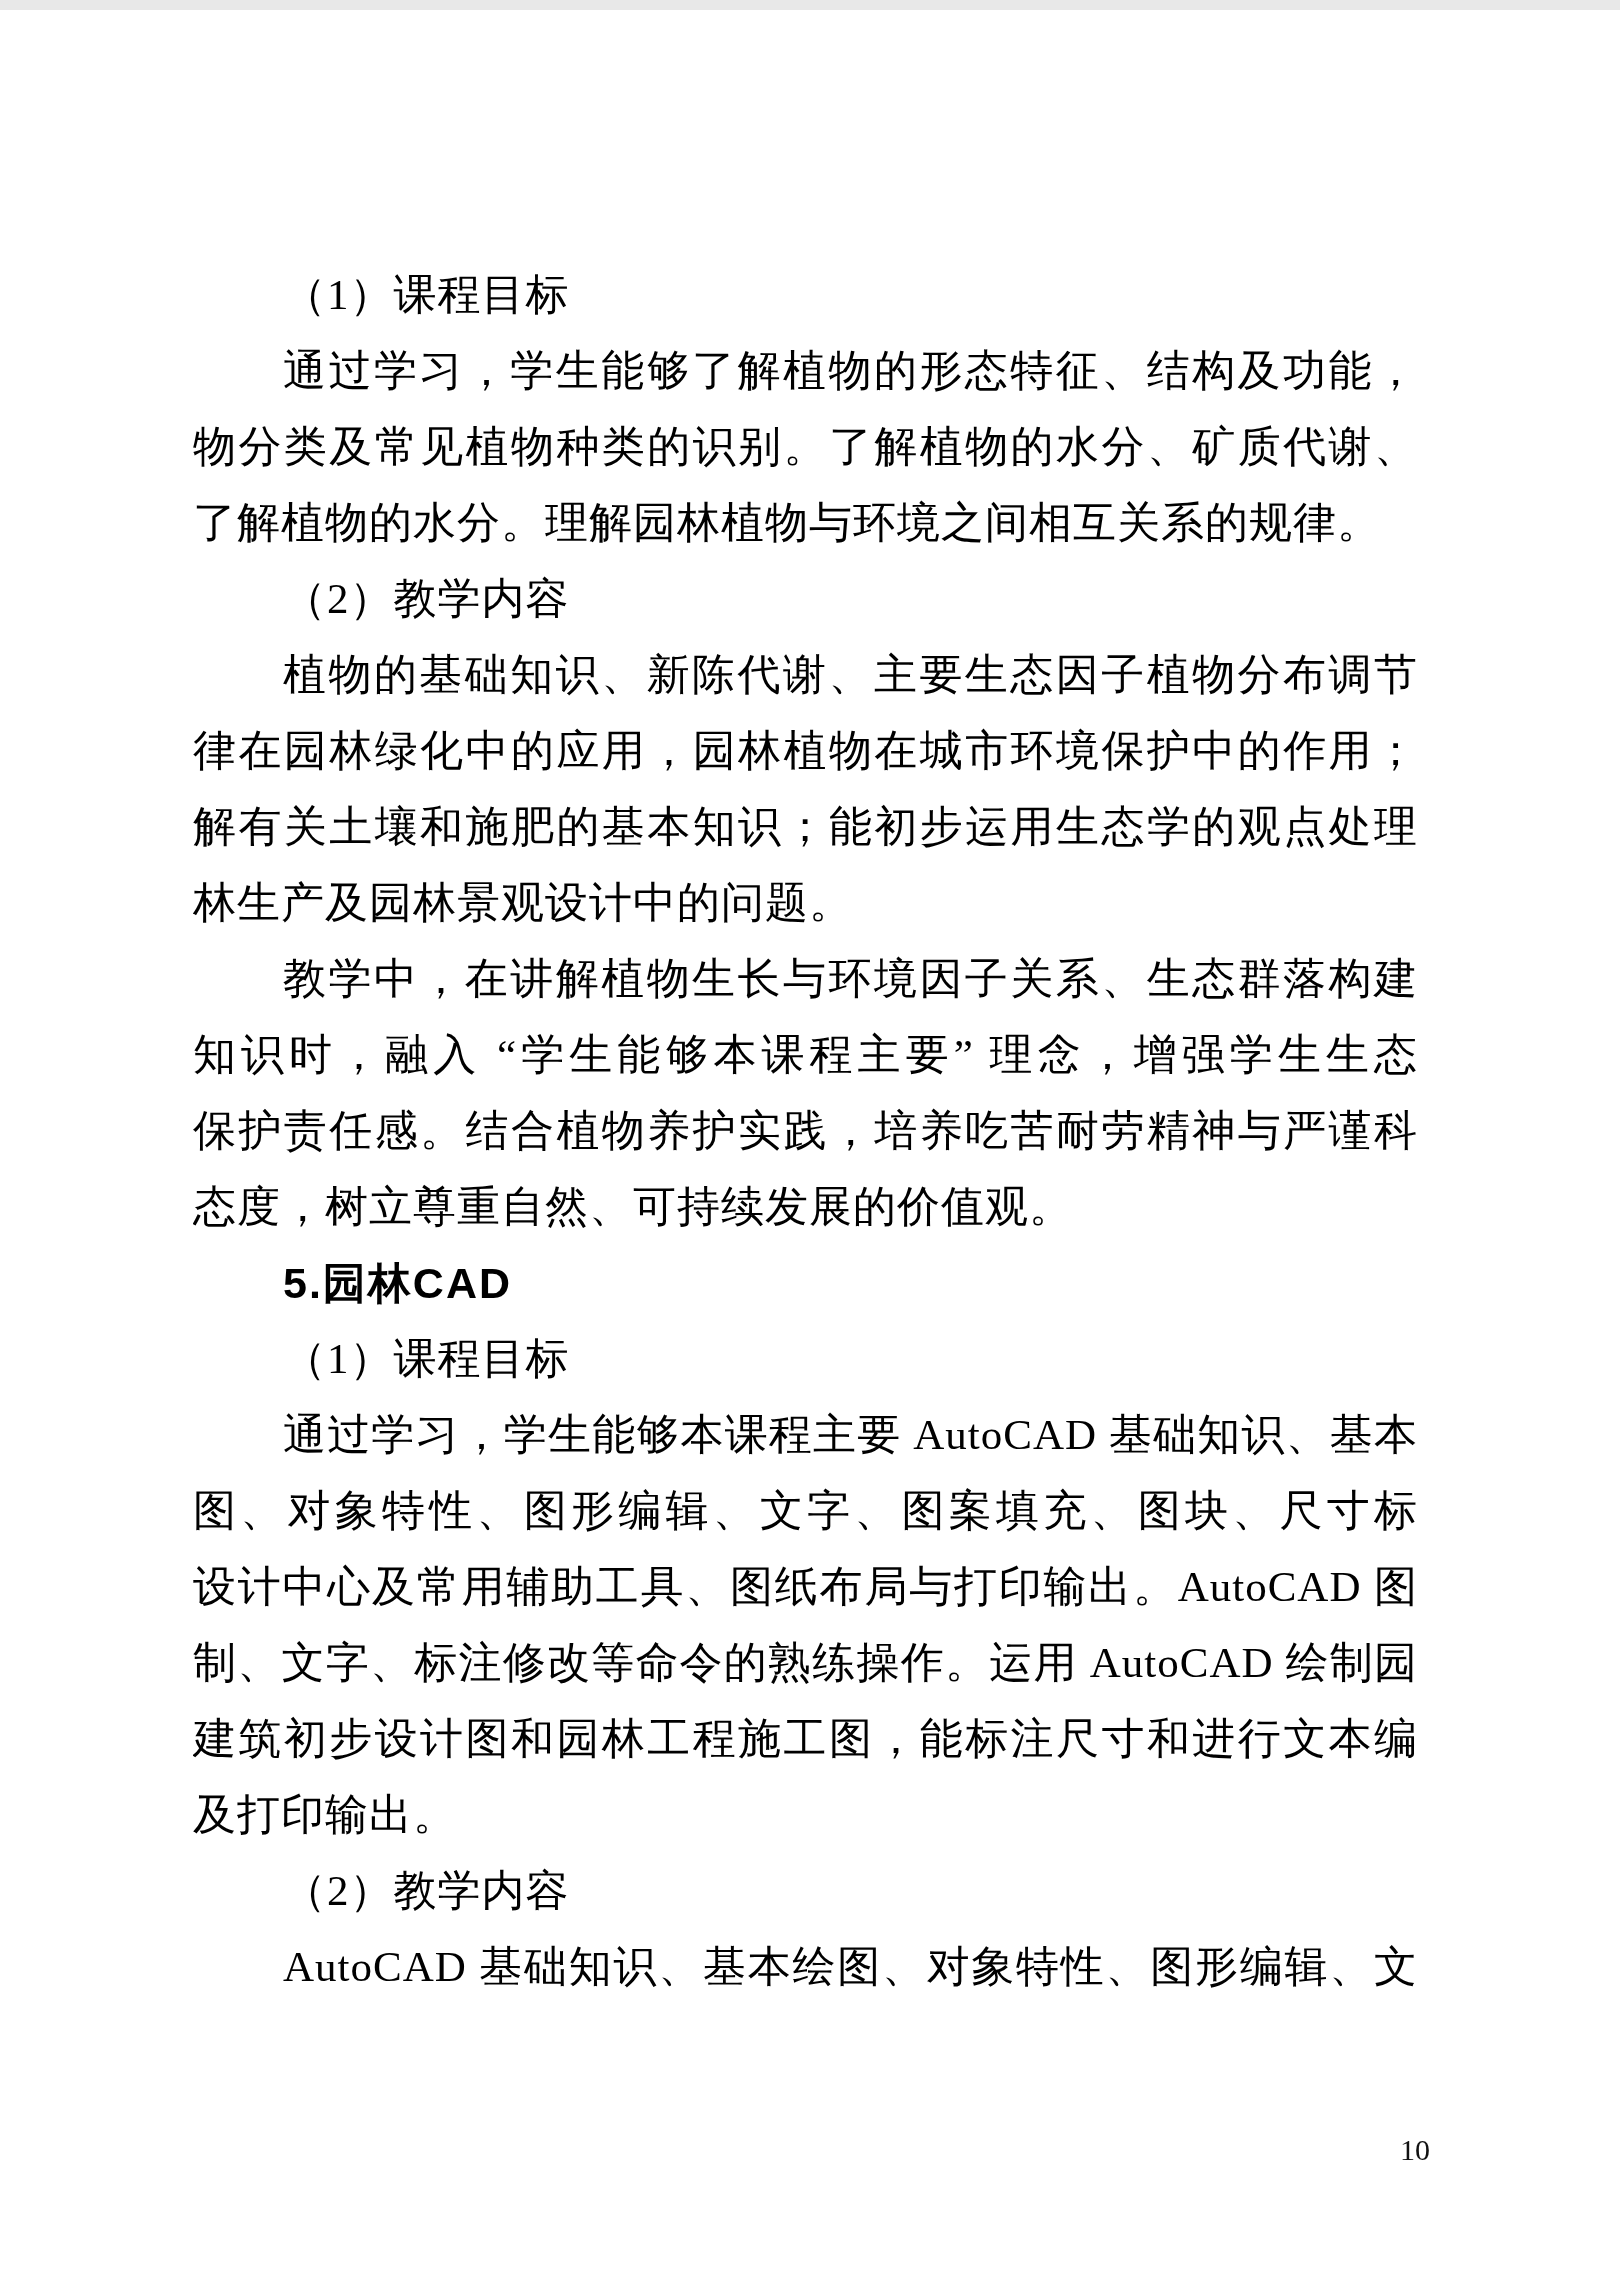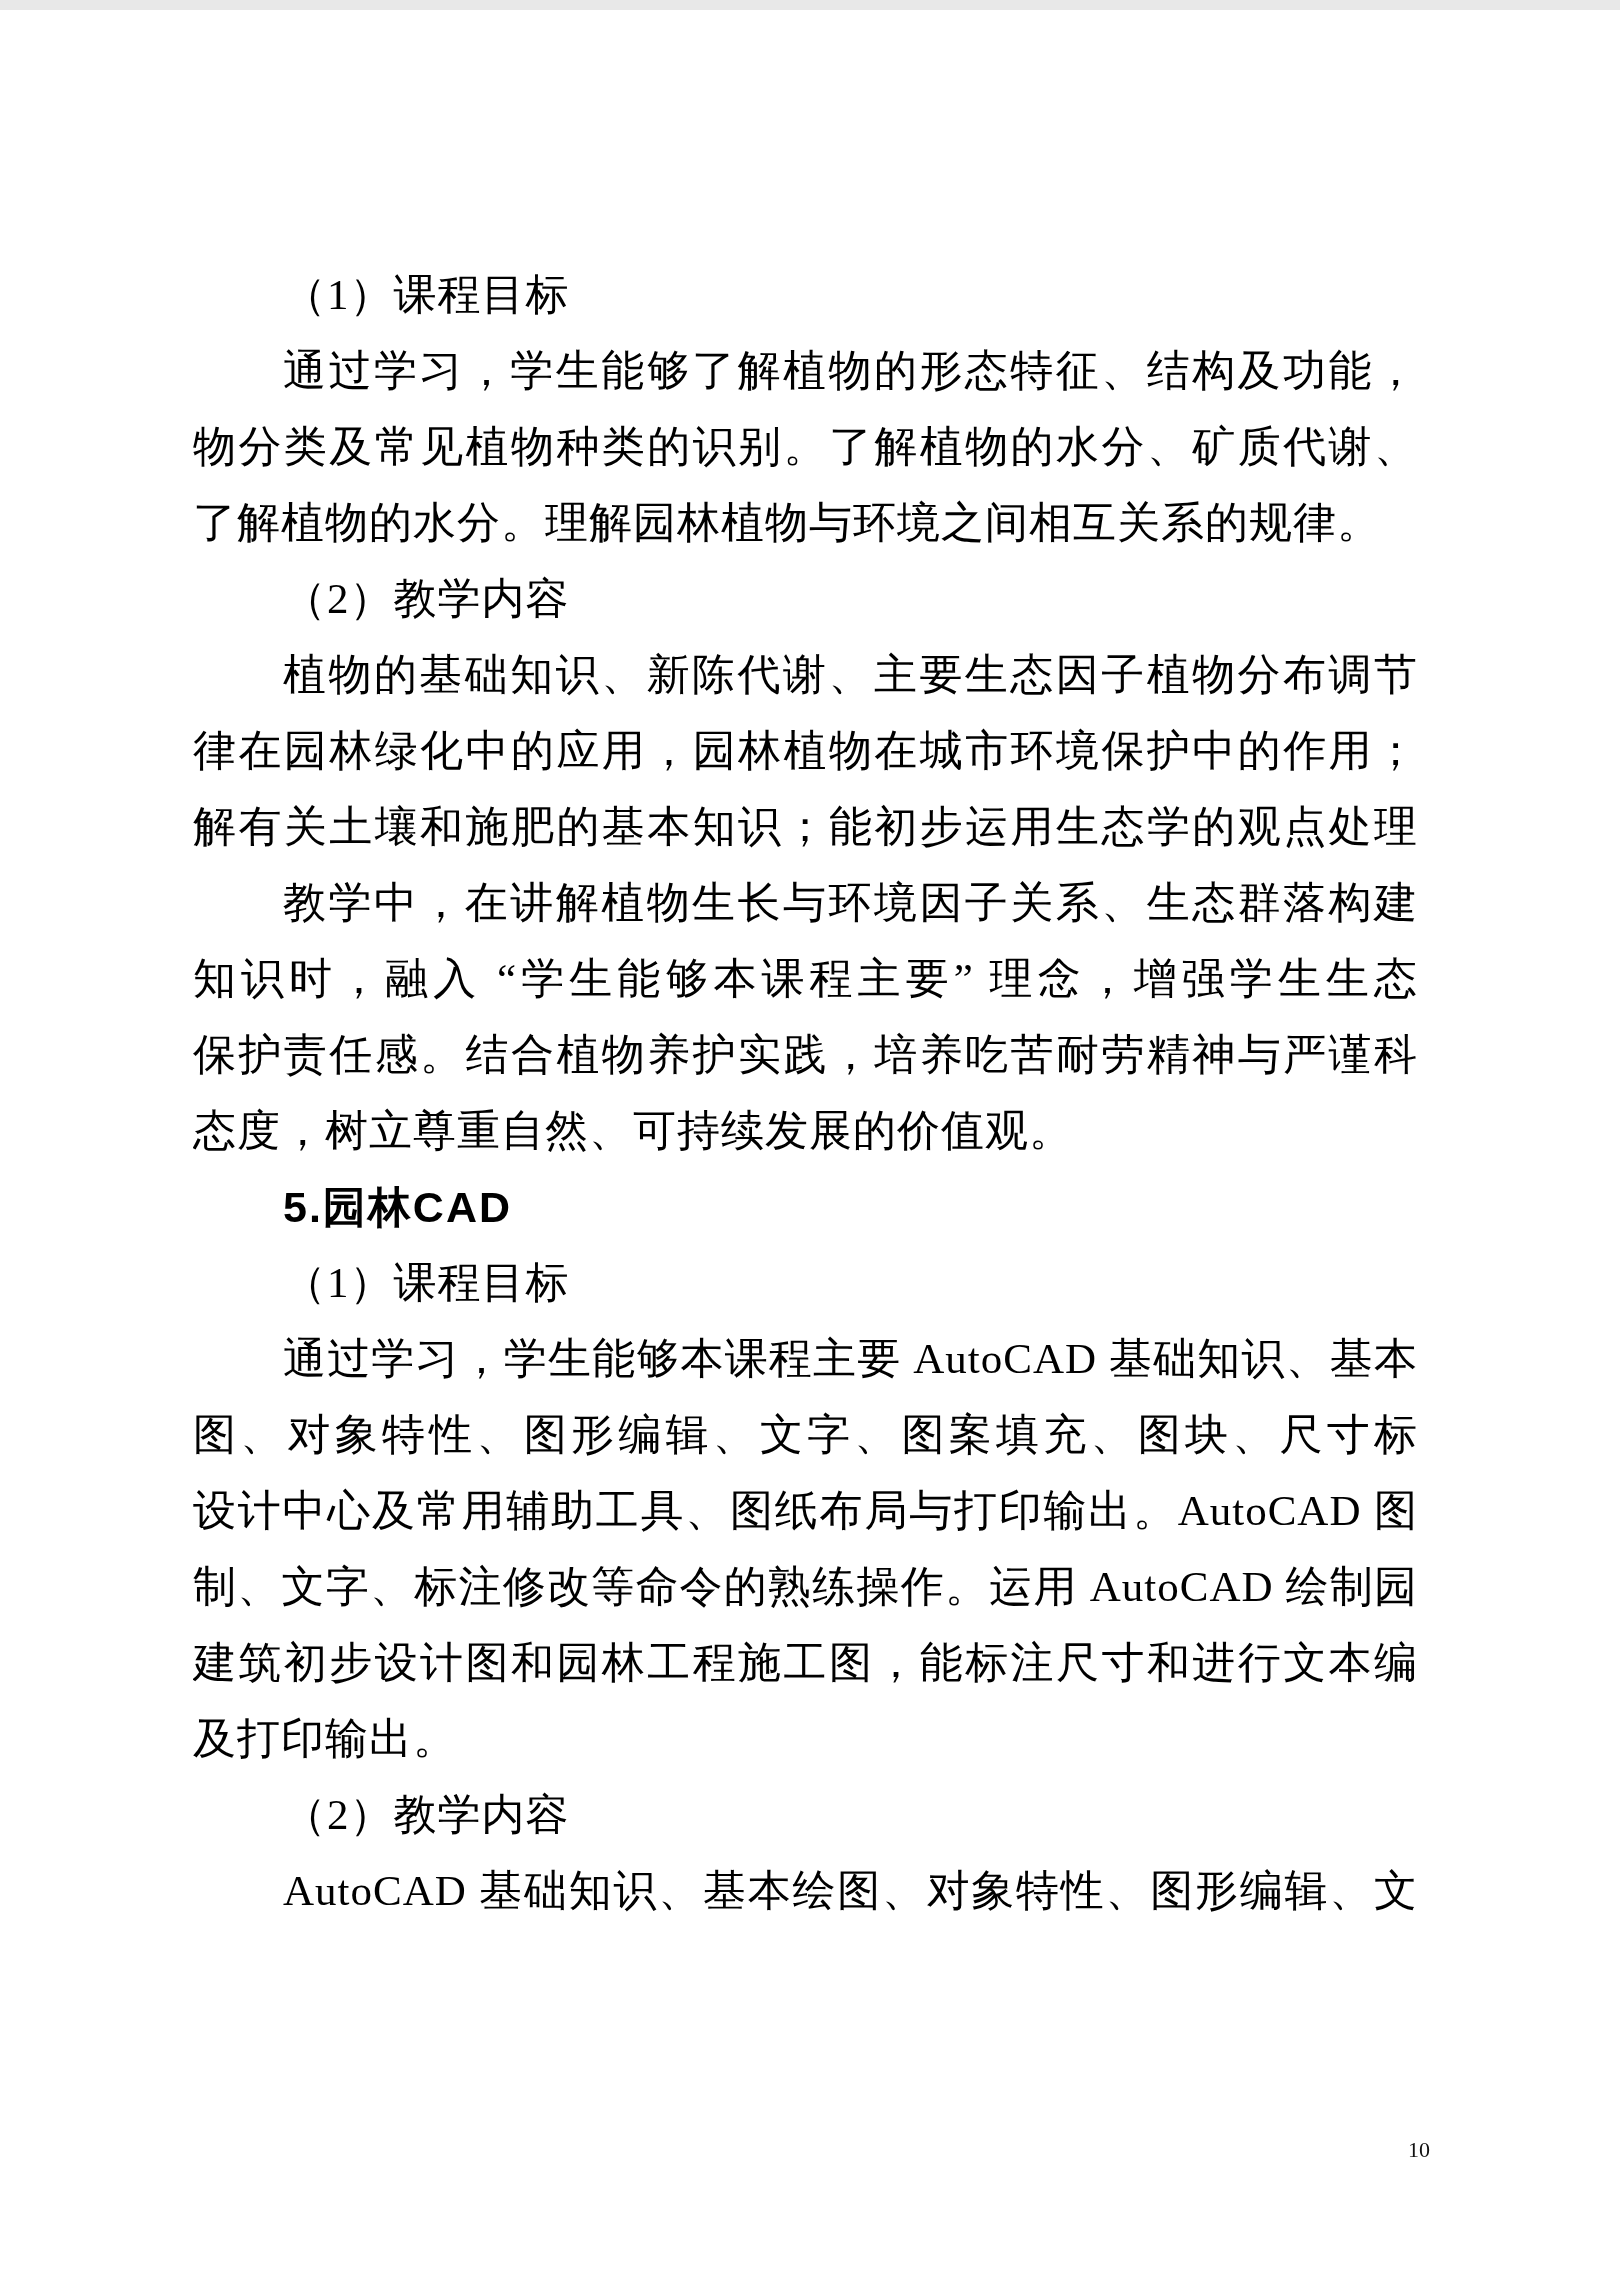--- a/index.html
+++ b/index.html
@@ -46,38 +46,39 @@
     font-weight: 700;
     font-family: Liberation Sans, sans-serif;
     letter-spacing: 2px;
   }
   .page-number {
     position: absolute;
     left: 193px;
     top: 2120px;
     width: 1237px;
     text-align: right;
-    font-size: 22px;
+    font-size: 30px;
     line-height: 39px;
     color: #111111;
   }
 </style>
 </head>
 <body>
 
 <div class="page">
   <div class="text-block">
     <div class="line indent natural">（1）课程目标</div>
     <div class="line indent justify">通过学习，学生能够了解植物的形态特征、结构及功能，植</div>
     <div class="line justify">物分类及常见植物种类的识别。了解植物的水分、矿质代谢、植</div>
     <div class="line natural">了解植物的水分。理解园林植物与环境之间相互关系的规律。</div>
     <div class="line indent natural">（2）教学内容</div>
     <div class="line indent justify">植物的基础知识、新陈代谢、主要生态因子植物分布调节规</div>
     <div class="line justify">律在园林绿化中的应用，园林植物在城市环境保护中的作用；了</div>
     <div class="line justify">解有关土壤和施肥的基本知识；能初步运用生态学的观点处理园</div>
+    <div class="line natural">林生产及园林景观设计中的问题。</div>
     <div class="line indent justify">教学中，在讲解植物生长与环境因子关系、生态群落构建等</div>
     <div class="line justify">知识时，融入 “学生能够本课程主要” 理念，增强学生生态</div>
     <div class="line justify">保护责任感。结合植物养护实践，培养吃苦耐劳精神与严谨科学</div>
     <div class="line natural">态度，树立尊重自然、可持续发展的价值观。</div>
     <div class="line indent natural bold-heading">5.园林CAD</div>
     <div class="line indent natural">（1）课程目标</div>
     <div class="line indent justify">通过学习，学生能够本课程主要 AutoCAD 基础知识、基本绘</div>
     <div class="line justify">图、对象特性、图形编辑、文字、图案填充、图块、尺寸标注、</div>
     <div class="line justify">设计中心及常用辅助工具、图纸布局与打印输出。AutoCAD 图形绘</div>
     <div class="line justify">制、文字、标注修改等命令的熟练操作。运用 AutoCAD 绘制园林</div>

